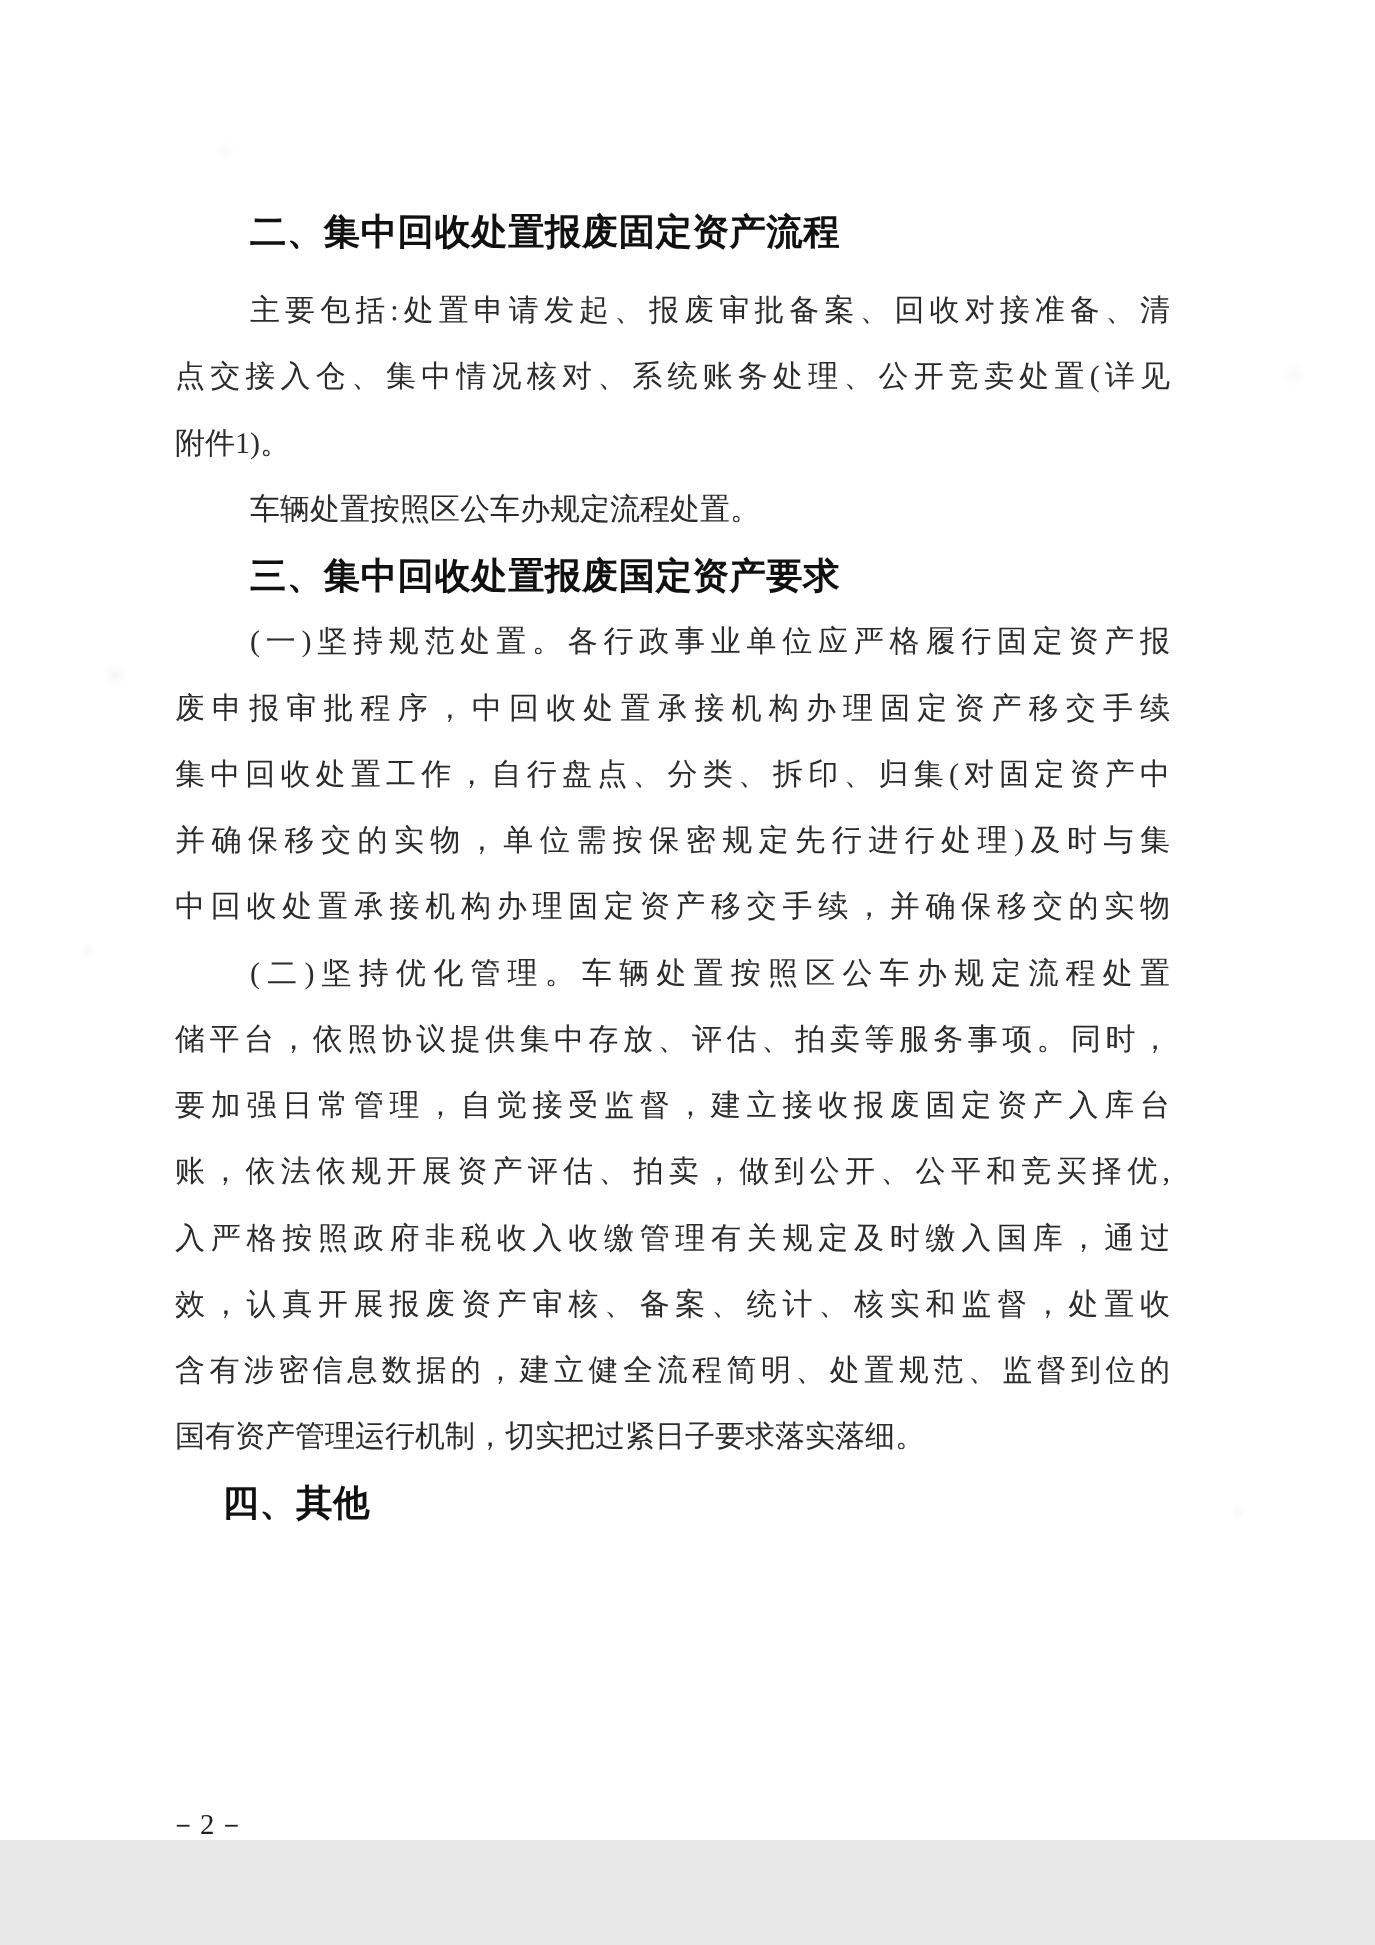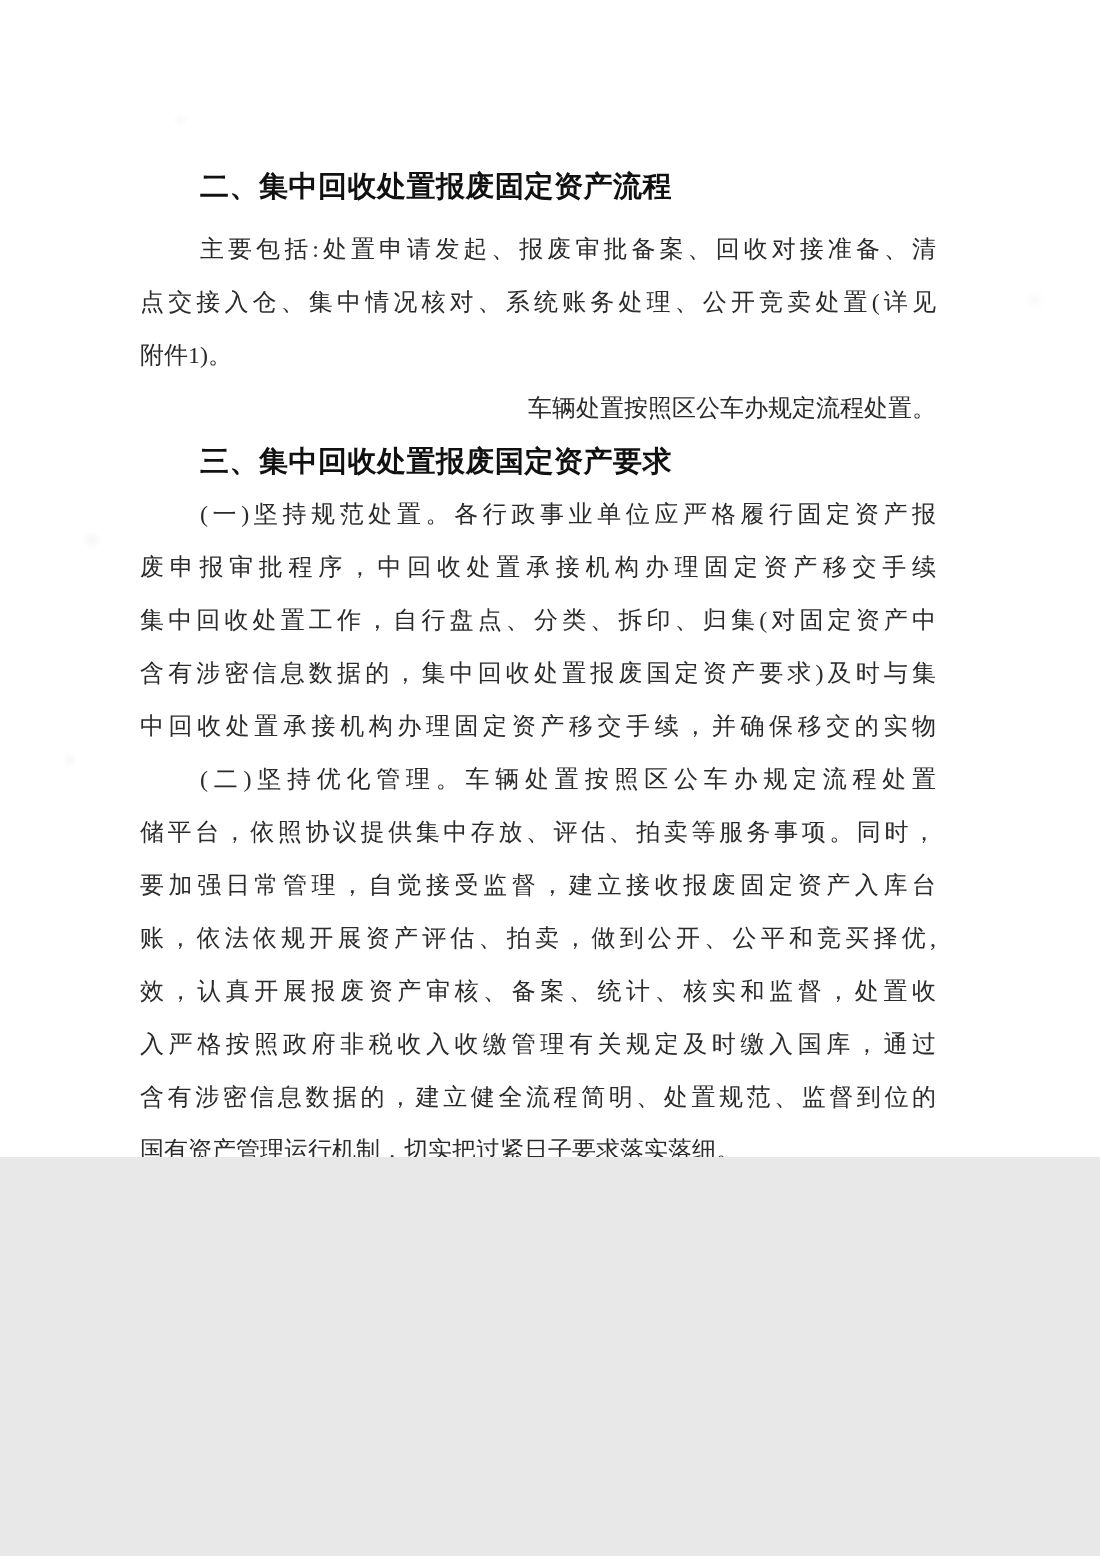--- a/index.html
+++ b/index.html
@@ -3,21 +3,21 @@
 <meta charset="utf-8">
 <style>
   html, body {
     margin: 0;
     padding: 0;
     background: #e8e8e8;
   }
   .page {
     position: relative;
     width: 1100px;
-    height: 1157px;
+    height: 1472px;
     margin: 0 auto;
     background-color: #ffffff;
     
     background-image:
       radial-gradient(circle 14px at 92px 540px,  rgba(0,0,0,0.035), rgba(0,0,0,0) 70%),
       radial-gradient(circle 10px at 70px 760px,  rgba(0,0,0,0.03),  rgba(0,0,0,0) 70%),
       radial-gradient(circle 16px at 1035px 300px, rgba(0,0,0,0.025), rgba(0,0,0,0) 70%),
       radial-gradient(circle 9px  at 990px 1210px, rgba(0,0,0,0.03),  rgba(0,0,0,0) 70%),
       radial-gradient(circle 20px at 540px 1490px, rgba(0,0,0,0.02),  rgba(0,0,0,0) 70%),
       radial-gradient(circle 12px at 180px 120px,  rgba(0,0,0,0.025), rgba(0,0,0,0) 70%);
@@ -39,21 +39,21 @@
     color: #2b2b2b;
   }
   
   .line.just {
     white-space: normal;
     text-align: justify;
     text-align-last: justify;
     text-justify: inter-character;
   }
   
-  .line.ind { text-indent: 60px; text-align: right; }
+  .line.ind { text-indent: 60px; }
   
   .line.h {
     font-family: "Liberation Sans", "DejaVu Sans", sans-serif;
     font-weight: 700;
     font-size: 29px;
     color: #111111;
     letter-spacing: 0.5px;
     text-align: left;
     text-align-last: left;
   }
@@ -80,26 +80,26 @@
   <div class="doc">
     <div class="line h ind">二、集中回收处置报废固定资产流程</div>
     <div class="line just ind gap-top">主要包括:处置申请发起、报废审批备案、回收对接准备、清</div>
     <div class="line just">点交接入仓、集中情况核对、系统账务处理、公开竞卖处置(详见</div>
     <div class="line">附件1)。</div>
     <div class="line ind">车辆处置按照区公车办规定流程处置。</div>
     <div class="line h ind">三、集中回收处置报废国定资产要求</div>
     <div class="line just ind">(一)坚持规范处置。各行政事业单位应严格履行固定资产报</div>
     <div class="line just">废申报审批程序，中回收处置承接机构办理固定资产移交手续</div>
     <div class="line just">集中回收处置工作，自行盘点、分类、拆印、归集(对固定资产中</div>
-    <div class="line just">含有涉密信息数据的，集中回收处置报废国定资产要求)及时与集</div>
+    <div class="line just">并确保移交的实物，单位需按保密规定先行进行处理)及时与集</div>
     <div class="line just">中回收处置承接机构办理固定资产移交手续，并确保移交的实物</div>
     <div class="line just ind">(二)坚持优化管理。车辆处置按照区公车办规定流程处置</div>
     <div class="line just">储平台，依照协议提供集中存放、评估、拍卖等服务事项。同时，</div>
     <div class="line just">要加强日常管理，自觉接受监督，建立接收报废固定资产入库台</div>
     <div class="line just">账，依法依规开展资产评估、拍卖，做到公开、公平和竞买择优,</div>
+    <div class="line just">入严格按照政府非税收入收缴管理有关规定及时缴入国库，通过</div>
     <div class="line just">效，认真开展报废资产审核、备案、统计、核实和监督，处置收</div>
-    <div class="line just">入严格按照政府非税收入收缴管理有关规定及时缴入国库，通过</div>
     <div class="line just">含有涉密信息数据的，建立健全流程简明、处置规范、监督到位的</div>
     <div class="line">国有资产管理运行机制，切实把过紧日子要求落实落细。</div>
     <div class="line h h-last">四、其他</div>
   </div>
   <div class="page-number">－2－</div>
 </div>
 
 </body></html>

